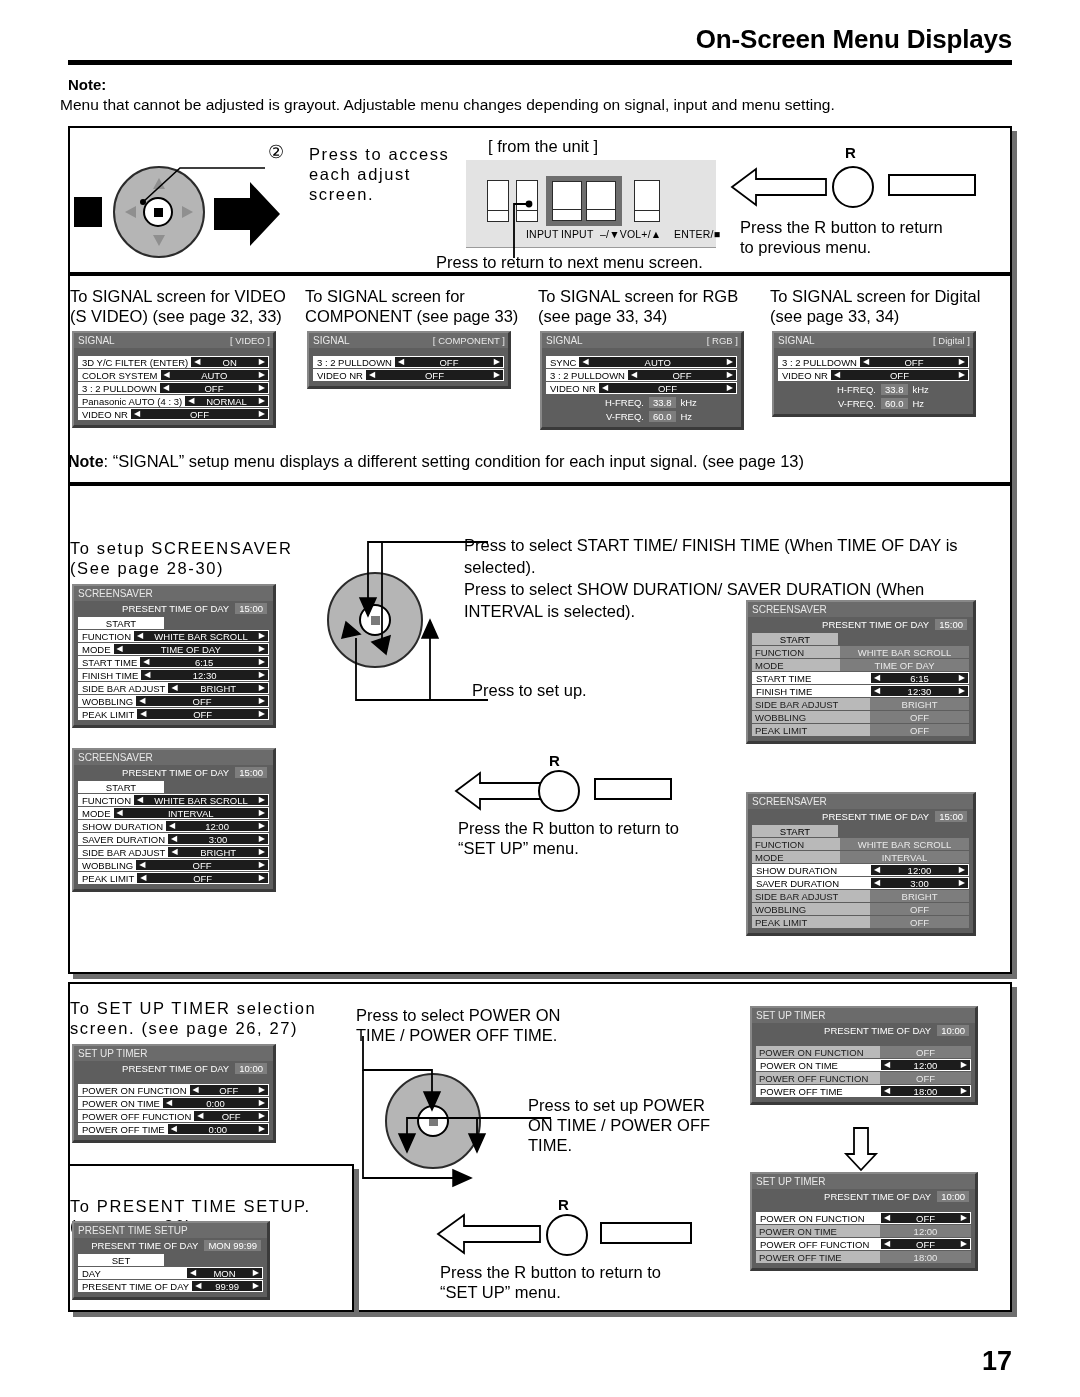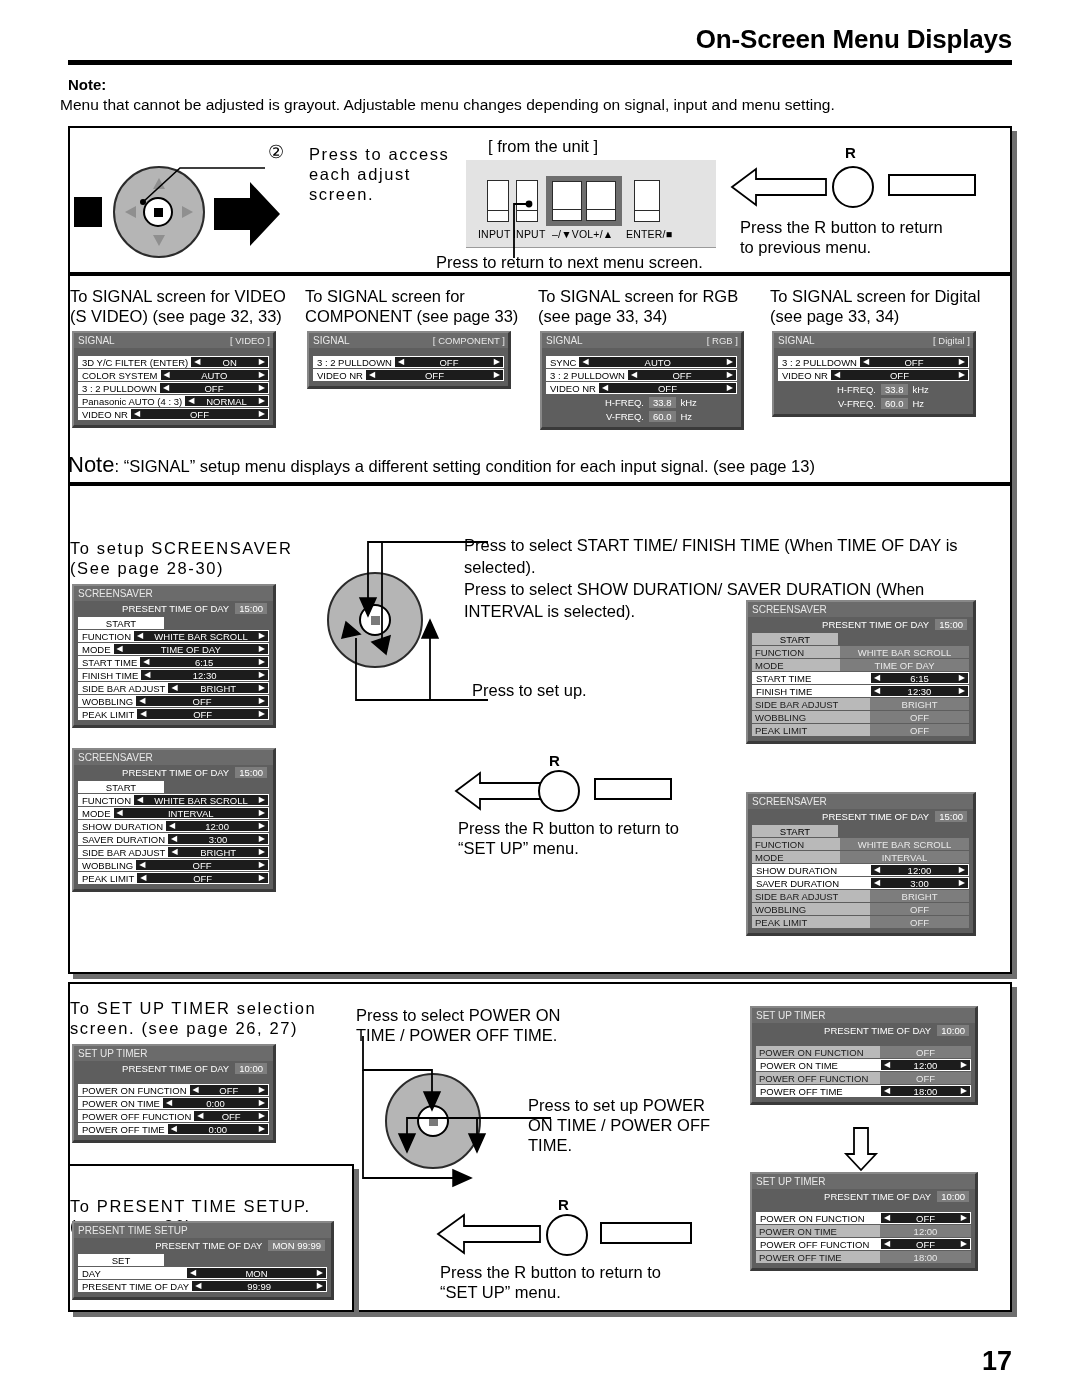--- a/index.html
+++ b/index.html
@@ -114,21 +114,21 @@
     position:absolute; background:#e3e3e3; border-bottom:1px solid #9a9a9a;
   }
   .unitbtn{
     position:absolute; background:#fff; border:1.5px solid #2b2b2b;
   }
   .unitbtn:after{
     content:""; position:absolute; left:0; right:0; bottom:26%;
     border-bottom:1.5px solid #2b2b2b;
   }
   .volblk{ position:absolute; background:#6e6e6e; }
-  .unitlbl{ position:absolute; font-size:10.5px; letter-spacing:.2px;}
+  .unitlbl{ position:absolute; font-size:10.5px; letter-spacing:.2px;margin-left:48px;}
 
   
   .rcircle{
     position:absolute; border:2.5px solid #000; border-radius:50%;
     background:#fff;
   }
   .rlabel{ position:absolute; font-size:15px; font-weight:bold;}
   .rbar{ position:absolute; border:2px solid #000; background:#fff;}
 
   .pagenum{ position:absolute; right:68px; bottom:20px; font-size:27px; font-weight:bold;}
@@ -356,21 +356,21 @@
         <span>kHz</span>
       </div>
     <div class="freq">
         <span class="fl">V-FREQ.</span>
         <span class="fv">60.0</span>
         <span>Hz</span>
       </div>
   </div>
 
   <div class="abs" style="left:68px; top:452px; white-space:nowrap;">
-    <span style="font-size:22px;font-weight:normal;">Note</span><span style="font-size:16.5px;">:  “SIGNAL” setup menu displays a different setting condition for each input signal. (see page 13)</span>
+    <span style="font-size:16px;font-weight:bold;">Note</span><span style="font-size:16.5px;">:  “SIGNAL” setup menu displays a different setting condition for each input signal. (see page 13)</span>
   </div>
 
   <div class="frame" style="left:68px; top:484px; width:944px; height:490px;"></div>
 
   <div class="txt sp" style="left:70px;top:538px;">To setup SCREENSAVER
 (See page 28-30)</div>
 
   <div class="osd" style="left:72px; top:584px; width:204px;">
     <div class="osd-title">
       <span>SCREENSAVER</span>
@@ -862,21 +862,21 @@
   <div class="rcircle" style="left:546px;top:1214px;width:42px;height:42px;"></div>
   <div class="rbar" style="left:600px;top:1222px;width:92px;height:22px;"></div>
   <div class="txt" style="left:440px;top:1262px;">Press the R button to return to
 “SET UP” menu.</div>
 
   <div class="frame" style="left:68px; top:1164px; width:286px; height:148px; background:#fff;"></div>
 
   <div class="txt sp" style="left:70px;top:1196px;">To PRESENT TIME SETUP.
 (see page 26)</div>
 
-  <div class="osd" style="left:72px; top:1221px; width:262px;">
+  <div class="osd" style="left:72px; top:1221px; width:198px;">
     <div class="osd-title">
       <span>PRESENT  TIME SETUP</span>
         <span></span>
     </div>
     <div class="present">
       <span>PRESENT  TIME OF DAY</span>
       <span class="val">MON  99:99</span>
     </div>
     <div class="btnrow">
         <div class="btn">SET</div>

